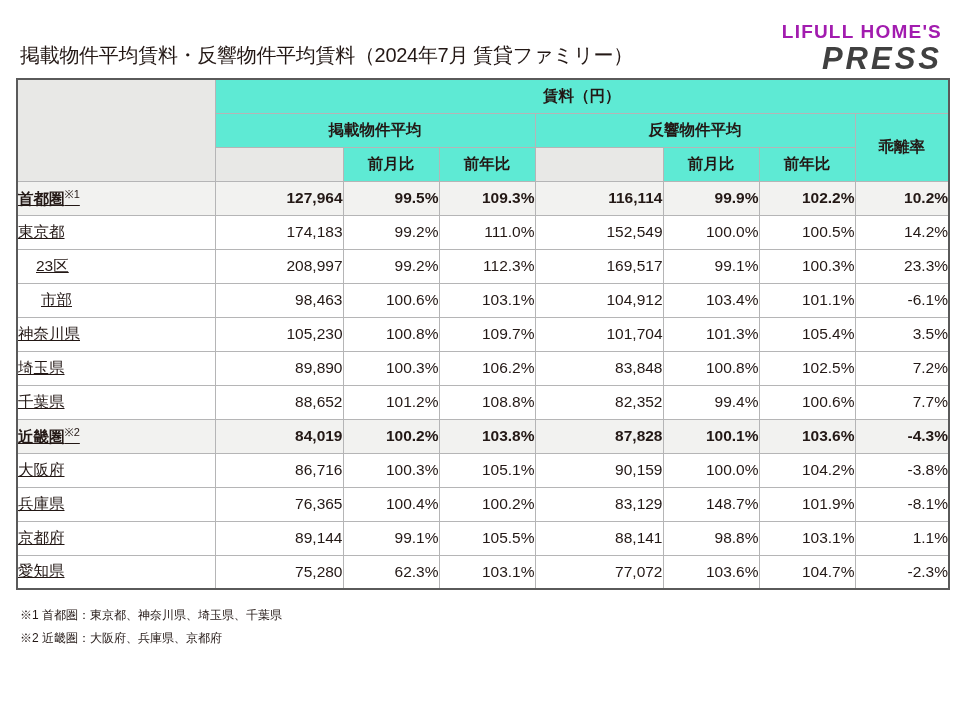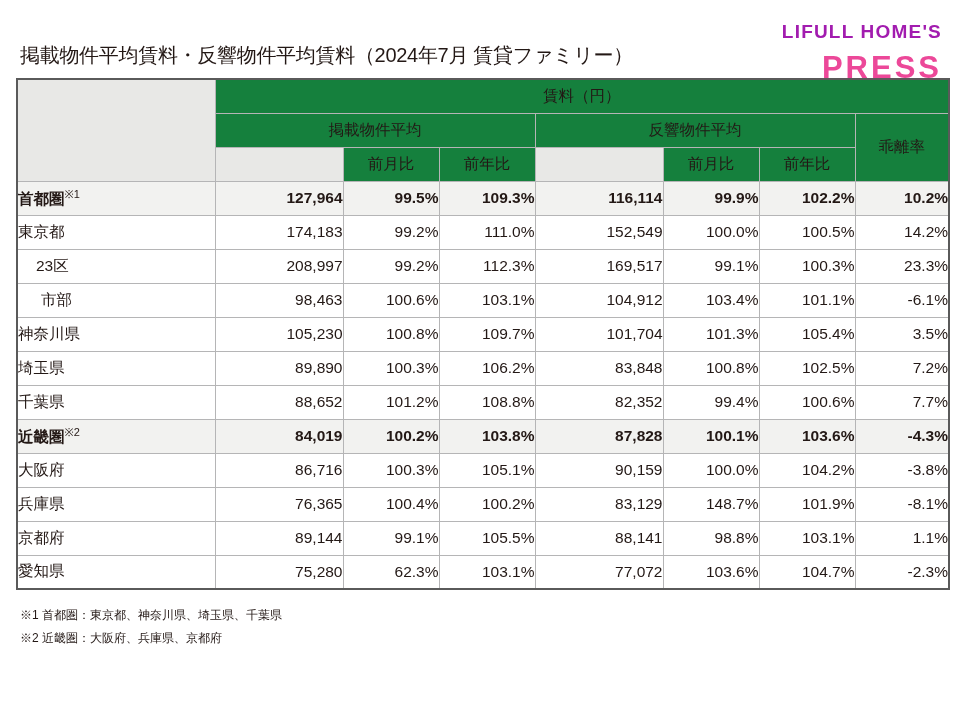--- a/index.html
+++ b/index.html
@@ -45,53 +45,55 @@
   .logo .logo-top {
     font-size: 19px;
     font-weight: bold;
     letter-spacing: 1.2px;
     color: #a21caf;
   }
   .logo .logo-bottom {
     font-size: 31px;
     font-weight: bold;
     letter-spacing: 3px;
-    color: #ec4899;
-    margin-top: 11px;
+    color: #404040;
+    margin-top: 2px;
+    font-style: italic;
   }
   
   table.data {
     border-collapse: collapse;
     table-layout: fixed;
     width: 932px;
     margin-left: 2px;
     font-size: 15.5px;
   }
   table.data th,
   table.data td {
     border: 1px solid #b5b5b6;
     padding: 0;
     height: 34px;
     box-sizing: border-box;
   }
   .hdr {
-    background: #15803d;
+    background: #5eead4;
     text-align: center;
-    font-weight: normal;
+    font-weight: bold;
     font-size: 15.5px;
     color: #231815;
   }
   .hdr-blank {
     background: #e8e8e6;
   }
   .row-label {
     text-align: left;
     padding-left: 9px;
     font-size: 15.5px;
     white-space: nowrap;
+    text-decoration: underline;
   }
   .row-label.indent1 {
     padding-left: 18px;
   }
   .row-label.indent2 {
     padding-left: 23px;
   }
   .num {
     text-align: right;
     padding-right: 8px;

